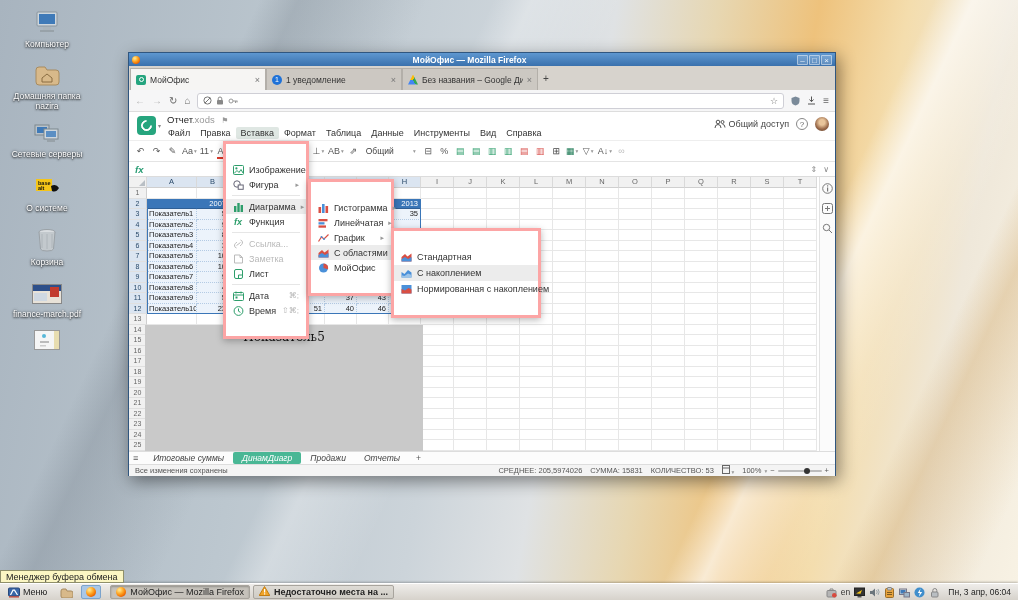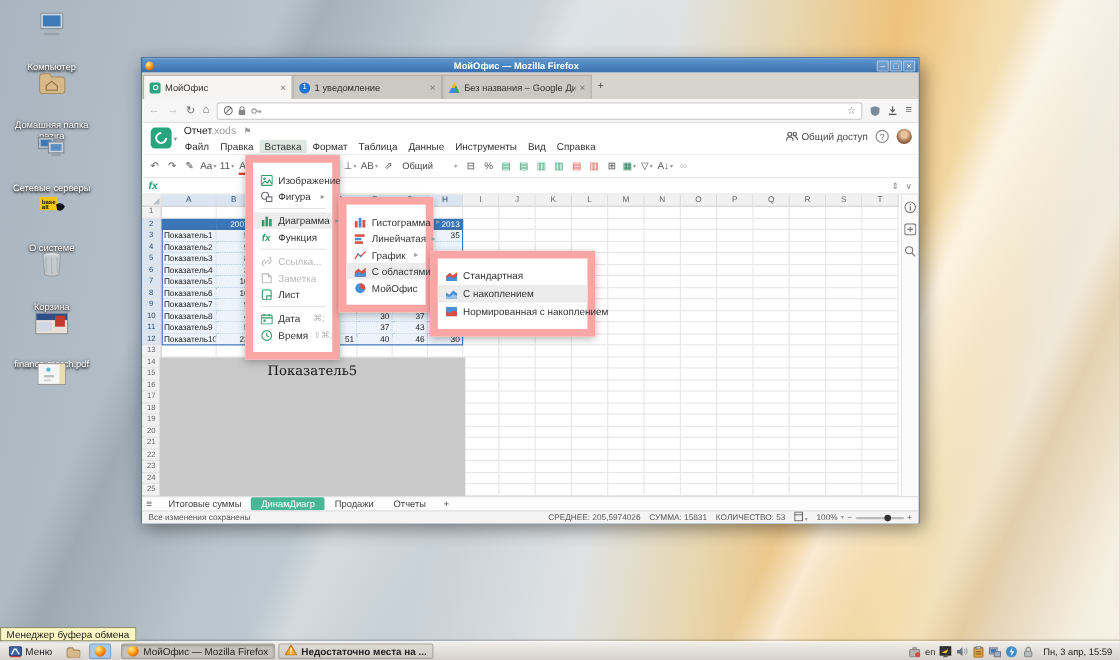--- a/index.html
+++ b/index.html
@@ -12,21 +12,21 @@
       linear-gradient(115deg, rgba(255,255,255,0) 72%, rgba(255,255,255,.65) 75%, rgba(255,255,255,.15) 80%, rgba(255,255,255,0) 83%),
       linear-gradient(115deg, rgba(255,255,255,0) 38%, rgba(255,255,255,.30) 41%, rgba(255,255,255,0) 48%),
       linear-gradient(115deg, rgba(70,80,92,0) 20%, rgba(70,80,92,.18) 23%, rgba(70,80,92,0) 33%),
       linear-gradient(115deg, rgba(120,90,40,0) 85%, rgba(190,130,40,.25) 88%, rgba(120,90,40,0) 96%),
       linear-gradient(100deg, #a8b4bf 0%, #bcc7cf 28%, #ccd4da 45%, #dfe2e4 55%, #e7d7b2 64%, #eec27c 73%, #f4ddad 81%, #efe8da 90%, #f8f2e4 100%);
   }
 
   
   .dicon { position:absolute; left:3px; width:88px; text-align:center; }
   .dicon .ic { display:inline-block; }
-  .dicon .lbl { margin-top:17px; font-size:8.5px; line-height:10px; color:#fff;
+  .dicon .lbl { margin-top:1px; font-size:8.5px; line-height:10px; color:#fff;
     text-shadow:0 1px 2px rgba(0,0,0,.85), 0 0 3px rgba(0,0,0,.6); word-wrap:break-word; }
 
   
   #clip-tooltip { position:absolute; left:0; top:570px; height:13px; padding:1px 5px;
     background:#fbf6c3; border:1px solid #8f8f6a; font-size:9px; color:#222; z-index:30; }
   #taskbar { position:absolute; left:0; bottom:0; width:1018px; height:17px;
     background:linear-gradient(#efedea,#d6d2cb); border-top:1px solid #fff; box-shadow:0 -1px 2px rgba(0,0,0,.25);
     display:flex; align-items:center; padding:0 3px; gap:3px; z-index:25; }
   .tbtn { height:14px; display:flex; align-items:center; gap:3px; padding:0 4px; font-size:9px; color:#222;
     border:1px solid transparent; border-radius:2px; }
@@ -129,34 +129,34 @@
   #chartobj { position:absolute; left:16px; top:147.5px; width:278px; height:126px; background:#c9c9c9;
     text-align:center; }
   #chartobj .ct { margin-top:5px; font-family:"DejaVu Serif", serif; font-size:12px; color:#111; }
 
   #sidebar { position:absolute; left:690px; right:0; top:124px; height:274px; background:#fbfbfb; border-left:1px solid #e2e2e2;
     display:flex; flex-direction:column; align-items:center; padding-top:6px; gap:9px; }
 
   #sheettabs { position:absolute; left:0; right:0; top:398px; height:13px; background:#fcfcfc; border-top:1px solid #ddd;
     display:flex; align-items:center; font-size:8.5px; color:#444; padding-left:4px; }
   #sheettabs .burger { font-size:9px; color:#555; margin-right:6px; }
-  .stab { padding:1px 9px; }
+  .stab { padding:1px 9px;font-style:italic; }
   .stab.active { background:#49b795; color:#fff; border-radius:2px; }
   #addsheet { padding:0 7px; color:#555; }
 
   #statusbar { position:absolute; left:0; right:0; top:411px; height:12px; background:#f4f4f4; border-top:1px solid #ddd;
     display:flex; align-items:center; font-size:7.5px; color:#555; padding:0 6px; }
   #stats { margin-left:auto; display:flex; align-items:center; gap:8px; }
   #zoomctl { display:flex; align-items:center; gap:3px; color:#555; }
   #zslider { width:44px; height:2px; background:#bbb; border-radius:1px; position:relative; }
   #zknob { position:absolute; left:60%; top:-2px; width:6px; height:6px; border-radius:50%; background:#333; }
 
   
-  .menu { position:absolute; background:#fff; border:7px solid #fca5a5; box-shadow:0 2px 7px rgba(0,0,0,.28);
-    padding:8px 0; z-index:50; }
+  .menu { position:absolute; background:#fff; border:3px solid #fca5a5; box-shadow:0 2px 7px rgba(0,0,0,.28);
+    padding:18px 0; z-index:50; }
   #insert-menu { left:94px; top:88px; width:86px; }
   #chart-menu { left:179px; top:126px; width:86px; }
   #area-menu { left:262px; top:175px; width:150px; }
   .mi { height:15px; display:flex; align-items:center; gap:5px; padding:0 7px 0 6px; font-size:9px; color:#333; }
   #area-menu .mi { height:16px; }
   .mi.hl { background:#ececec; }
   .mi.dis { color:#b9b9b9; }
   .mi .micon { width:12px; display:flex; justify-content:center; flex:0 0 auto; }
   .mi .ml { white-space:nowrap; }
   .mi .arrow { margin-left:auto; font-size:7px; color:#999; }
@@ -1316,15 +1316,15 @@
           <circle cx="5.5" cy="5.5" r="5" fill="#3f8ecc"></circle>
           <path d="M6.5 1.5 L3.8 6 h2 L4.8 9.8 8.2 5 H5.8 z" fill="#fff"></path>
         </svg>
       </span>
       <span class="tri">
         <svg width="11" height="11">
           <rect x="2.5" y="5" width="6.5" height="5" rx="1" fill="#b9bec2" stroke="#888"></rect>
           <path d="M3.8 5 V3.5 a1.8 1.8 0 0 1 4 0 V5" fill="none" stroke="#888"></path>
         </svg>
       </span>
-      <span id="clock">Пн, 3 апр, 15:59</span>
+      <span id="clock">Пн, 3 апр, 06:04</span>
     </div>
 </div>
 
 </body></html>

